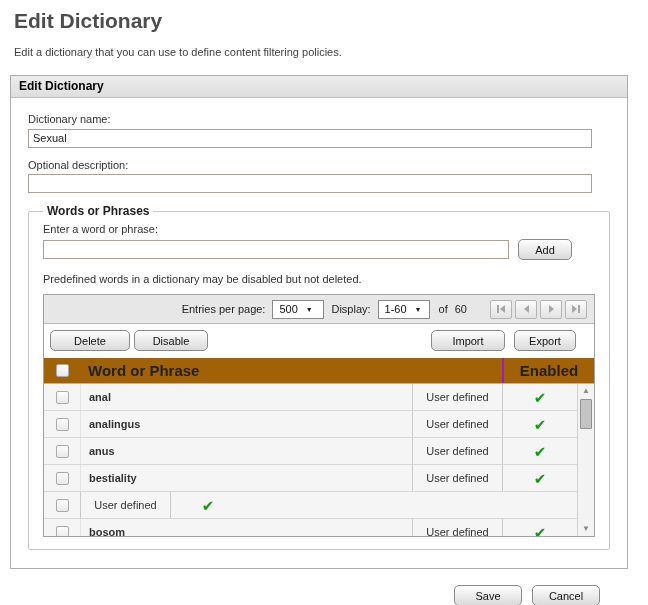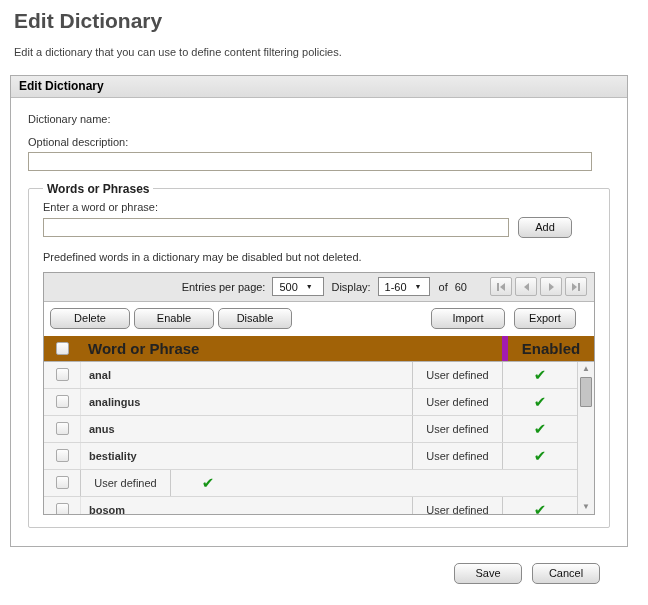--- a/index.html
+++ b/index.html
@@ -106,21 +106,21 @@
   .btn-export { width: 62px; }
 
   .thead {
     display: flex; align-items: center;
     background: #a16207; border-bottom: 1px solid #b3b3b3;
     height: 26px; font-size: 15px; font-weight: bold; color: #222;
   }
   .col-check { width: 36px; display: flex; align-items: center; justify-content: center; align-self: stretch; }
   .col-word  { flex: 1; padding-left: 8px; align-self: stretch; display: flex; align-items: center; }
   .col-type  { width: 90px; text-align: center; border-left: 1px solid #c9c9c9; align-self: stretch; display: flex; align-items: center; justify-content: center; }
-  .col-enabled-head { width: 92px; border-left: 6px solid #a21caf; align-self: stretch; display: flex; align-items: center; justify-content: center; }
+  .col-enabled-head { width: 92px; border-left: 2px solid #a21caf; align-self: stretch; display: flex; align-items: center; justify-content: center; }
   .col-enabled { width: 75px; border-left: 1px solid #c9c9c9; align-self: stretch; display: flex; align-items: center; justify-content: center; }
 
   .tbody { position: relative; height: 152px; overflow: hidden; background: #fff; }
   .row {
     display: flex; align-items: center;
     height: 27px; background: #f5f5f5;
     border-bottom: 1px solid #d7d7d7;
     margin-right: 17px;
     font-size: 11px; color: #333;
   }
@@ -151,20 +151,21 @@
 
 <h1 class="page-title">Edit Dictionary</h1>
 <div class="page-subtitle">Edit a dictionary that you can use to define content filtering policies.</div>
 
 <div class="panel">
   <div class="panel-header">Edit Dictionary</div>
   <div class="panel-body">
 
     <div class="field">
       <div class="field-label">Dictionary name:</div>
+      <input class="text-input" type="text" value="Sexual" style="">
     </div>
 
     <div class="field">
       <div class="field-label">Optional description:</div>
       <input class="text-input" type="text" value="" style="">
     </div>
 
     <fieldset class="words-fieldset">
       <legend>Words or Phrases</legend>
 
@@ -205,21 +206,20 @@
             <span class="nav-btn">
                 <span class="tri-r"></span>
                 <span class="nav-bar"></span>
               </span>
           </span>
         </div>
 
         <div class="toolbar">
           <div class="toolbar-left">
             <button class="btn btn-delete">Delete</button>
-            <button class="btn btn-enable">Enable</button>
             <button class="btn btn-disable">Disable</button>
           </div>
           <div class="toolbar-spacer"></div>
           <div class="toolbar-right">
             <button class="btn btn-import">Import</button>
             <button class="btn btn-export">Export</button>
           </div>
         </div>
 
         <div class="thead">

